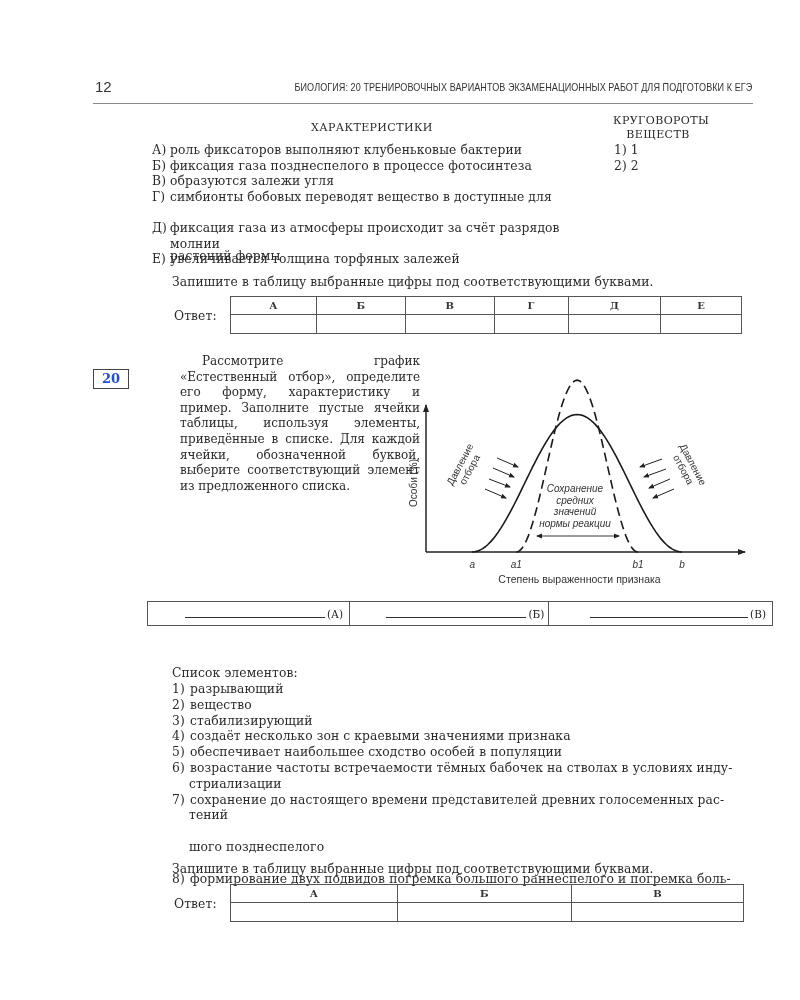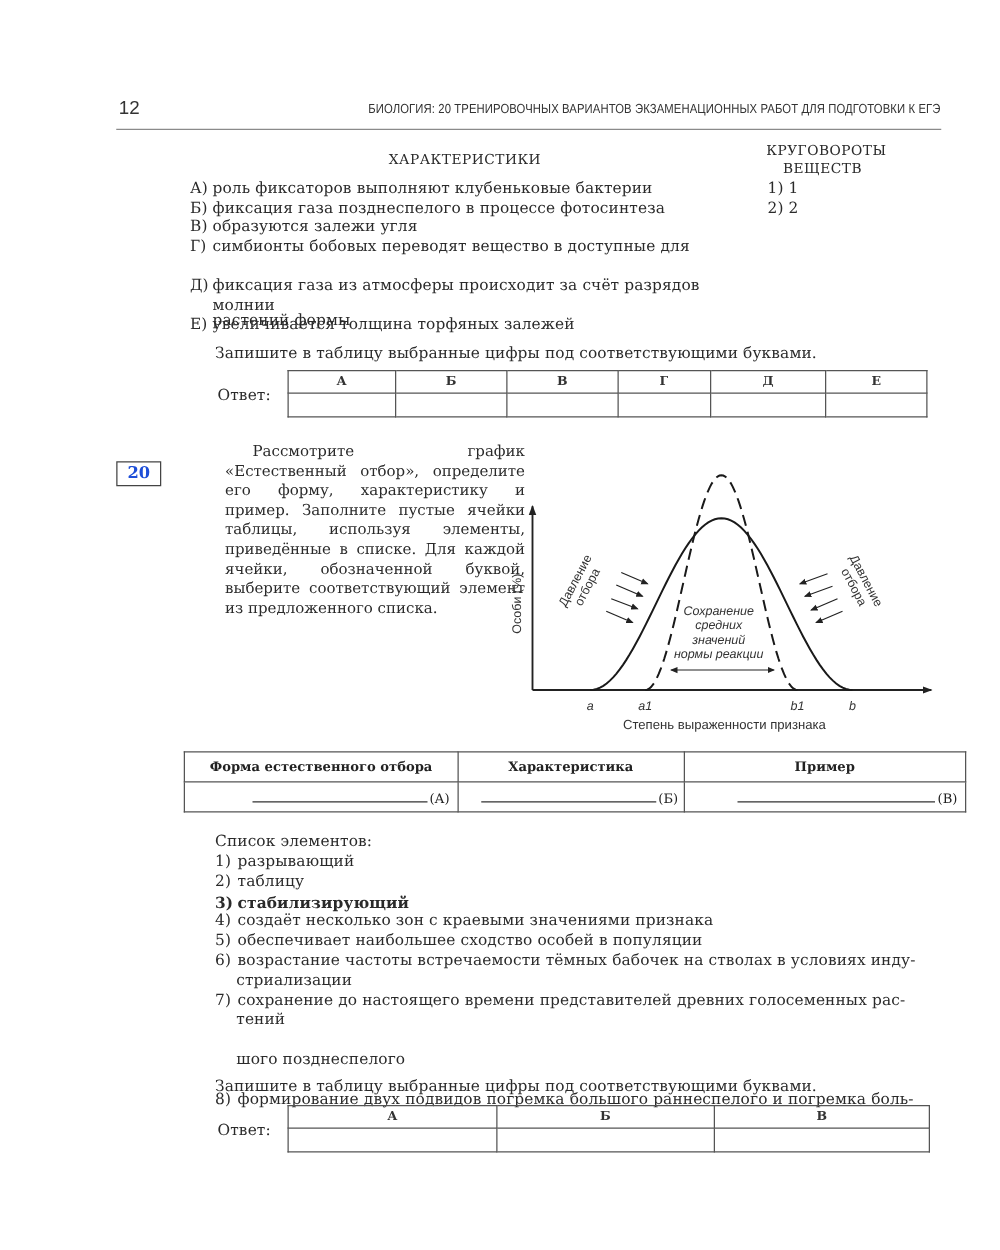--- a/index.html
+++ b/index.html
@@ -125,38 +125,33 @@
       <line x1="266" y1="104" x2="244" y2="112" stroke="#222" stroke-width="1" marker-end="url(#smallHead)"></line>
       <line x1="270" y1="114" x2="249" y2="123" stroke="#222" stroke-width="1" marker-end="url(#smallHead)"></line>
       <line x1="274" y1="124" x2="253" y2="133" stroke="#222" stroke-width="1" marker-end="url(#smallHead)"></line>
       <text font-size="10" font-style="italic" font-family="Liberation Sans, sans-serif" fill="#333" text-anchor="middle"><tspan x="175" y="127">Сохранение</tspan><tspan x="175" y="138.5">средних</tspan><tspan x="175" y="150">значений</tspan><tspan x="175" y="161.5">нормы реакции</tspan></text>
       <line x1="137" y1="171" x2="219" y2="171" stroke="#222" stroke-width="0.9" marker-end="url(#smallHead)" marker-start="url(#smallHeadStart)"></line>
     </g>
 </svg>
 
 <table class="form serif" style="width:626px;">
   <tbody>
-      <tr class="h">
-    <td style="width:220px;">Форма естественного отбора</td>
-    <td style="width:180px;">Характеристика</td>
-    <td style="width:226px;">Пример</td>
-  </tr>
   <tr class="b">
     <td style="text-align:right;padding-right:6px;"><span class="blank" style="width:140px;"></span><span>(А)</span></td>
     <td style="text-align:right;padding-right:4px;"><span class="blank" style="width:140px;"></span><span>(Б)</span></td>
     <td style="text-align:right;padding-right:6px;"><span class="blank" style="width:158px;"></span><span>(В)</span></td>
   </tr>
 </tbody>
   </table>
 
 <div class="abs serif t13" style="left:172px;top:666px;">Список элементов:</div>
 <div id="elem-list">
     <div class="item serif t13" style="left: 172px; top: 682px;"><span class="lbl">1)</span><span>разрывающий</span></div>
-    <div class="item serif t13" style="left: 172px; top: 697.8px;"><span class="lbl">2)</span><span>таблицу</span></div>
-    <div class="item serif t13" style="left: 172px; top: 713.6px; font-weight: bold;"><span class="lbl">3)</span><span>стабилизирующий</span></div>
+    <div class="item serif t13" style="left: 172px; top: 697.8px;"><span class="lbl">2)</span><span>вещество</span></div>
+    <div class="item serif t13" style="left: 172px; top: 713.6px;"><span class="lbl">3)</span><span>стабилизирующий</span></div>
     <div class="item serif t13" style="left: 172px; top: 729.4px;"><span class="lbl">4)</span><span>создаёт несколько зон с краевыми значениями признака</span></div>
     <div class="item serif t13" style="left: 172px; top: 745.2px;"><span class="lbl">5)</span><span>обеспечивает наибольшее сходство особей в популяции</span></div>
     <div class="item serif t13" style="left: 172px; top: 761px;"><span class="lbl">6)</span><span>возрастание частоты встречаемости тёмных бабочек на стволах в условиях инду-</span></div>
     <div class="item serif t13 cont" style="left: 189px; top: 776.8px;"><span>стриализации</span></div>
     <div class="item serif t13" style="left: 172px; top: 792.6px;"><span class="lbl">7)</span><span>сохранение до настоящего времени представителей древних голосеменных рас-</span></div>
     <div class="item serif t13 cont" style="left: 189px; top: 808.4px;"><span>тений</span></div>
     <div class="item serif t13" style="left: 172px; top: 824.2px; margin-top: 48px;"><span class="lbl">8)</span><span>формирование двух подвидов погремка большого раннеспелого и погремка боль-</span></div>
     <div class="item serif t13 cont" style="left: 189px; top: 840px;"><span>шого позднеспелого</span></div>
   </div>
 

